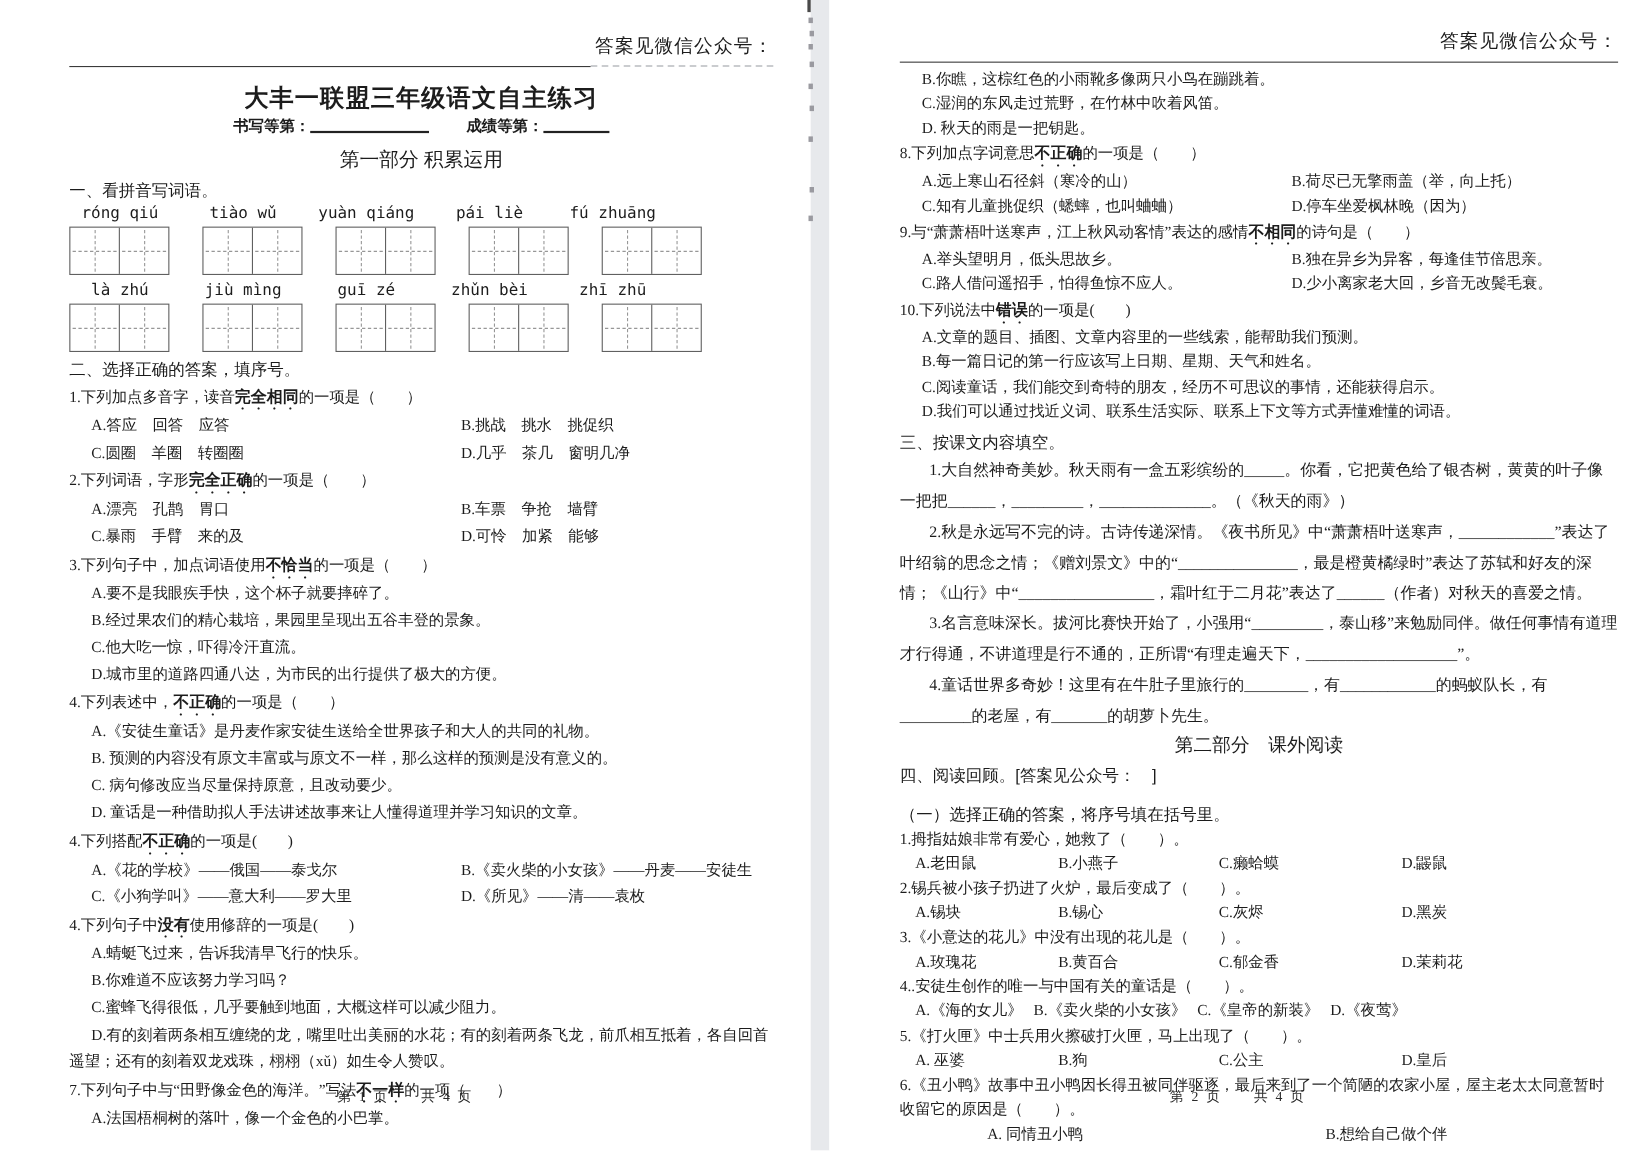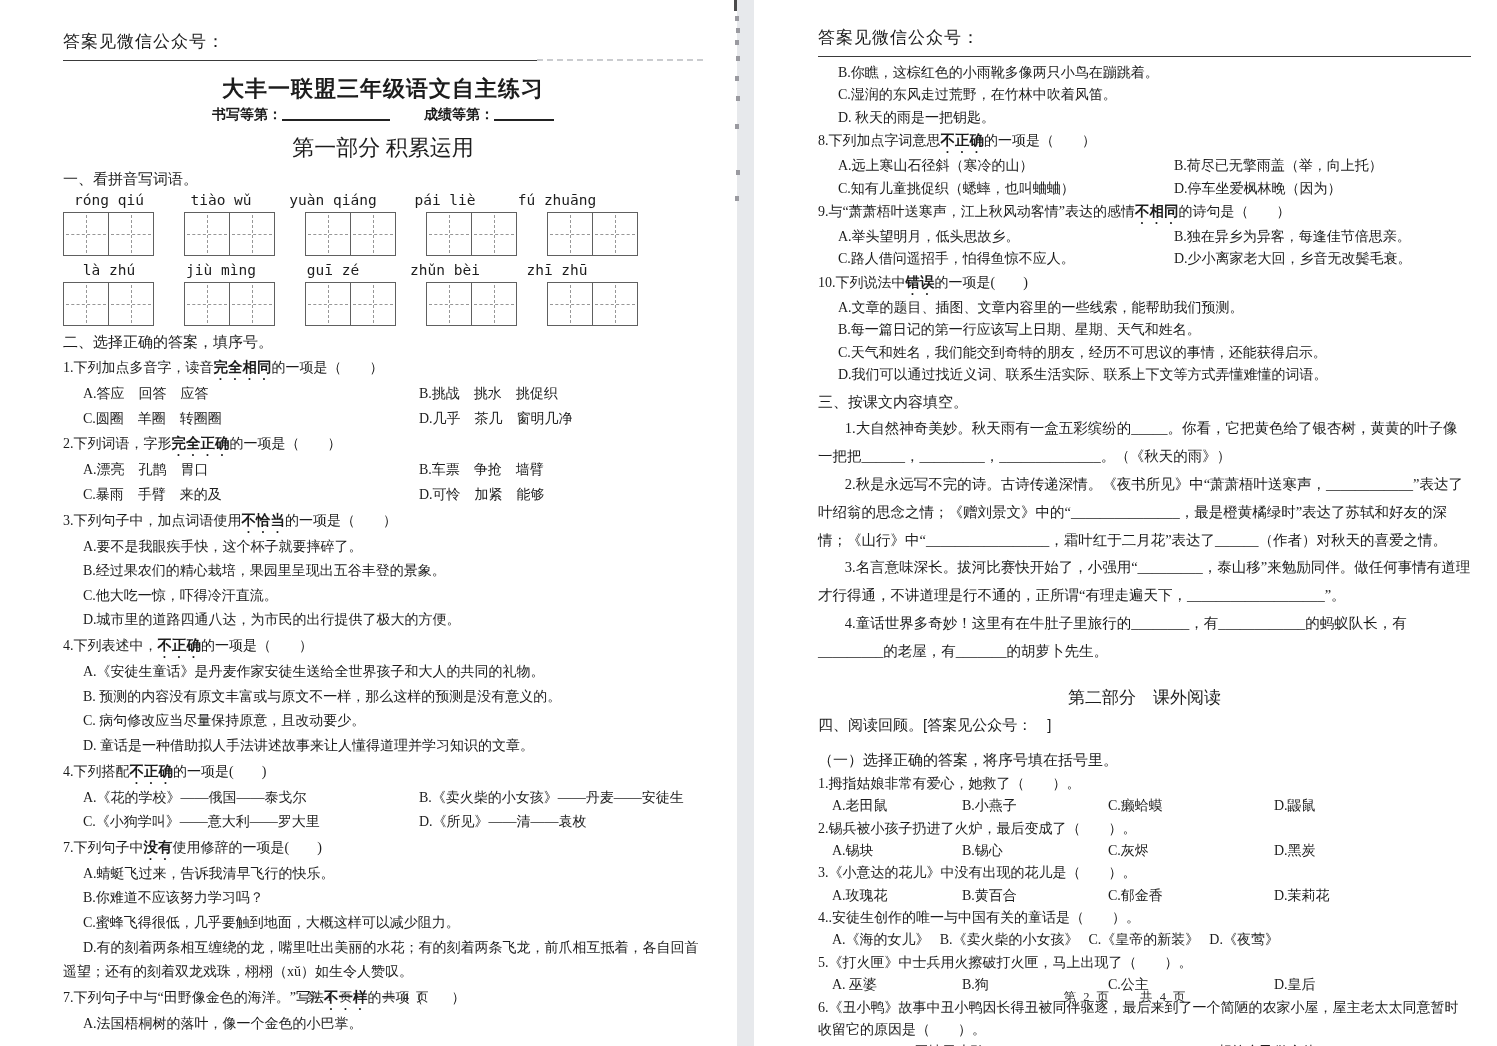--- a/index.html
+++ b/index.html
@@ -5,34 +5,34 @@
   html,body{margin:0;padding:0;background:#fff;}
   body{width:1497px;height:1046px;position:relative;overflow:hidden;
        font-family:"Liberation Serif",serif;color:#1c1c1c;}
   .page{position:absolute;top:0;height:1046px;box-sizing:border-box;background:#fff;}
   #page-left{left:0;width:737px;padding:30px 34px 0 63px;}
   #page-right{left:754px;width:743px;padding:26px 26px 0 64px;}
   #gutter{position:absolute;left:737px;top:0;width:17px;height:1046px;background:#e7e9ec;}
   .edge-tick{position:absolute;left:734px;top:0;width:3px;height:11px;background:#4a4a4a;}
   .edge-mark{position:absolute;width:4px;height:5px;background:#9a9aa0;}
 
-  .wx-header{text-align:left;font-size:17px;letter-spacing:1px;}
+  .wx-header{text-align:right;font-size:17px;letter-spacing:1px;}
   .rule{display:flex;align-items:center;height:4px;margin-top:5px;}
   .rule .solid{border-top:1.6px solid #3a3a3a;flex:0 0 74%;}
   .rule .dash{border-top:2px dashed #b9bcc0;flex:1;opacity:.75;}
   .rule.full .solid{flex:1;}
 
   .title{font-family:"Liberation Sans",sans-serif;font-weight:bold;font-size:22px;
          text-align:center;margin:12px 0 2px 0;letter-spacing:1px;}
   .grade-line{text-align:center;font-weight:bold;font-size:14px;margin:0 0 2px 0;}
   .grade-line .blank{display:inline-block;border-bottom:2px solid #222;height:13px;vertical-align:-2px;}
   .grade-line .w110{width:108px;}
   .grade-line .w62{width:60px;}
   .grade-line .gap{display:inline-block;width:34px;}
-  .part-title{text-align:center;font-size:22px;margin:9px 0 6px 0;}
+  .part-title{text-align:center;font-size:18px;margin:9px 0 6px 0;}
   .sec-head{font-family:"Liberation Sans",sans-serif;font-weight:normal;font-size:15px;margin:7px 0 3px 0;}
 
   .py-row{display:flex;gap:20px;width:582px;margin:3px 0 4px 0;}
   .py{width:92px;text-align:center;font-family:"DejaVu Sans Mono",monospace;font-size:14.5px;white-space:nowrap;}
   .grid-row{display:flex;gap:30px;width:582px;margin-bottom:6px;}
   .tzg{display:flex;border:1.8px solid #606060;background:#fff;}
   .tzg .cell{width:44px;height:42px;position:relative;}
   .tzg .cell + .cell{border-left:1.6px solid #606060;}
   .tzg .cell::before{content:"";position:absolute;left:50%;top:2px;bottom:2px;border-left:1px dashed #979797;}
   .tzg .cell::after{content:"";position:absolute;top:50%;left:2px;right:2px;border-top:1px dashed #979797;}
@@ -44,21 +44,21 @@
       -webkit-text-emphasis:filled dot;-webkit-text-emphasis-position:under left;
       text-emphasis:filled dot;text-emphasis-position:under left;}
   .opts-lines .opt{text-indent:20px;}
   .opts-cols2{display:grid;grid-template-columns:336px 1fr;padding-left:20px;}
   .opts-cols4{display:grid;grid-template-columns:130px 146px 166px 1fr;padding-left:14px;}
   .opts-pair{display:grid;grid-template-columns:218px 1fr;padding-left:14px;text-align:center;}
   .opts-inline{padding-left:14px;}
   .opts-inline .opt{display:inline;margin-right:10px;}
 
   .fill-item{margin:0;text-indent:1.85em;font-size:14.5px;line-height:1.92;overflow-wrap:anywhere;}
-  .part-title2{text-align:center;font-size:17px;margin:20px 0 4px 0;}
+  .part-title2{text-align:center;font-size:17px;margin:0 0 4px 0;}
   .footer{position:absolute;bottom:40px;left:0;width:100%;text-align:center;
           font-size:12.5px;letter-spacing:2px;color:#2a2a2a;}
 </style>
 </head>
 <body>
 
 <div class="page" id="page-left">
   <div class="wx-header">答案见微信公众号：</div>
   <div class="rule">
       <span class="solid"></span>
@@ -171,21 +171,21 @@
       <div class="q">
         <div class="stem"><span>4.下列搭配</span><b class="em">不正确</b><span>的一项是(　　)</span></div>
         <div class="opts-cols2">
           <span class="opt">A.《花的学校》——俄国——泰戈尔</span>
           <span class="opt">B.《卖火柴的小女孩》——丹麦——安徒生</span>
           <span class="opt">C.《小狗学叫》——意大利——罗大里</span>
           <span class="opt">D.《所见》——清——袁枚</span>
         </div>
       </div>
       <div class="q">
-        <div class="stem"><span>7.下列句子中</span><b class="em">没有</b><span>使用修辞的一项是(　　)</span></div>
+        <div class="stem"><span>4.下列句子中</span><b class="em">没有</b><span>使用修辞的一项是(　　)</span></div>
         <div class="opts-lines">
           <div class="opt">A.蜻蜓飞过来，告诉我清早飞行的快乐。</div>
           <div class="opt">B.你难道不应该努力学习吗？</div>
           <div class="opt">C.蜜蜂飞得很低，几乎要触到地面，大概这样可以减少阻力。</div>
           <div class="opt">D.有的刻着两条相互缠绕的龙，嘴里吐出美丽的水花；有的刻着两条飞龙，前爪相互抵着，各自回首遥望；还有的刻着双龙戏珠，栩栩（xǔ）如生令人赞叹。</div>
         </div>
       </div>
       <div class="q">
         <div class="stem"><span>7.下列句子中与“田野像金色的海洋。”写法</span><b class="em">不一样</b><span>的一项（　　）</span></div>
         <div class="opts-lines">
@@ -237,21 +237,21 @@
           <span class="opt">B.独在异乡为异客，每逢佳节倍思亲。</span>
           <span class="opt">C.路人借问遥招手，怕得鱼惊不应人。</span>
           <span class="opt">D.少小离家老大回，乡音无改鬓毛衰。</span>
         </div>
       </div>
       <div class="q">
         <div class="stem"><span>10.下列说法中</span><b class="em">错误</b><span>的一项是(　　)</span></div>
         <div class="opts-lines">
           <div class="opt">A.文章的题目、插图、文章内容里的一些线索，能帮助我们预测。</div>
           <div class="opt">B.每一篇日记的第一行应该写上日期、星期、天气和姓名。</div>
-          <div class="opt">C.天气和姓名，我们能交到奇特的朋友，经历不可思议的事情，还能获得启示。</div>
+          <div class="opt">C.阅读童话，我们能交到奇特的朋友，经历不可思议的事情，还能获得启示。</div>
           <div class="opt">D.我们可以通过找近义词、联系生活实际、联系上下文等方式弄懂难懂的词语。</div>
         </div>
       </div>
     </div>
   <div class="sec-head">三、按课文内容填空。</div>
   <div id="fill-list">
       <p class="fill-item">1.大自然神奇美妙。秋天雨有一盒五彩缤纷的_____。你看，它把黄色给了银杏树，黄黄的叶子像一把把______，_________，______________。（《秋天的雨》）</p>
       <p class="fill-item">2.秋是永远写不完的诗。古诗传递深情。《夜书所见》中“萧萧梧叶送寒声，____________”表达了叶绍翁的思念之情；《赠刘景文》中的“_______________，最是橙黄橘绿时”表达了苏轼和好友的深情；《山行》中“_________________，霜叶红于二月花”表达了______（作者）对秋天的喜爱之情。</p>
       <p class="fill-item">3.名言意味深长。拔河比赛快开始了，小强用“_________，泰山移”来勉励同伴。做任何事情有道理才行得通，不讲道理是行不通的，正所谓“有理走遍天下，___________________”。</p>
       <p class="fill-item">4.童话世界多奇妙！这里有在牛肚子里旅行的________，有____________的蚂蚁队长，有_________的老屋，有_______的胡萝卜先生。</p>

